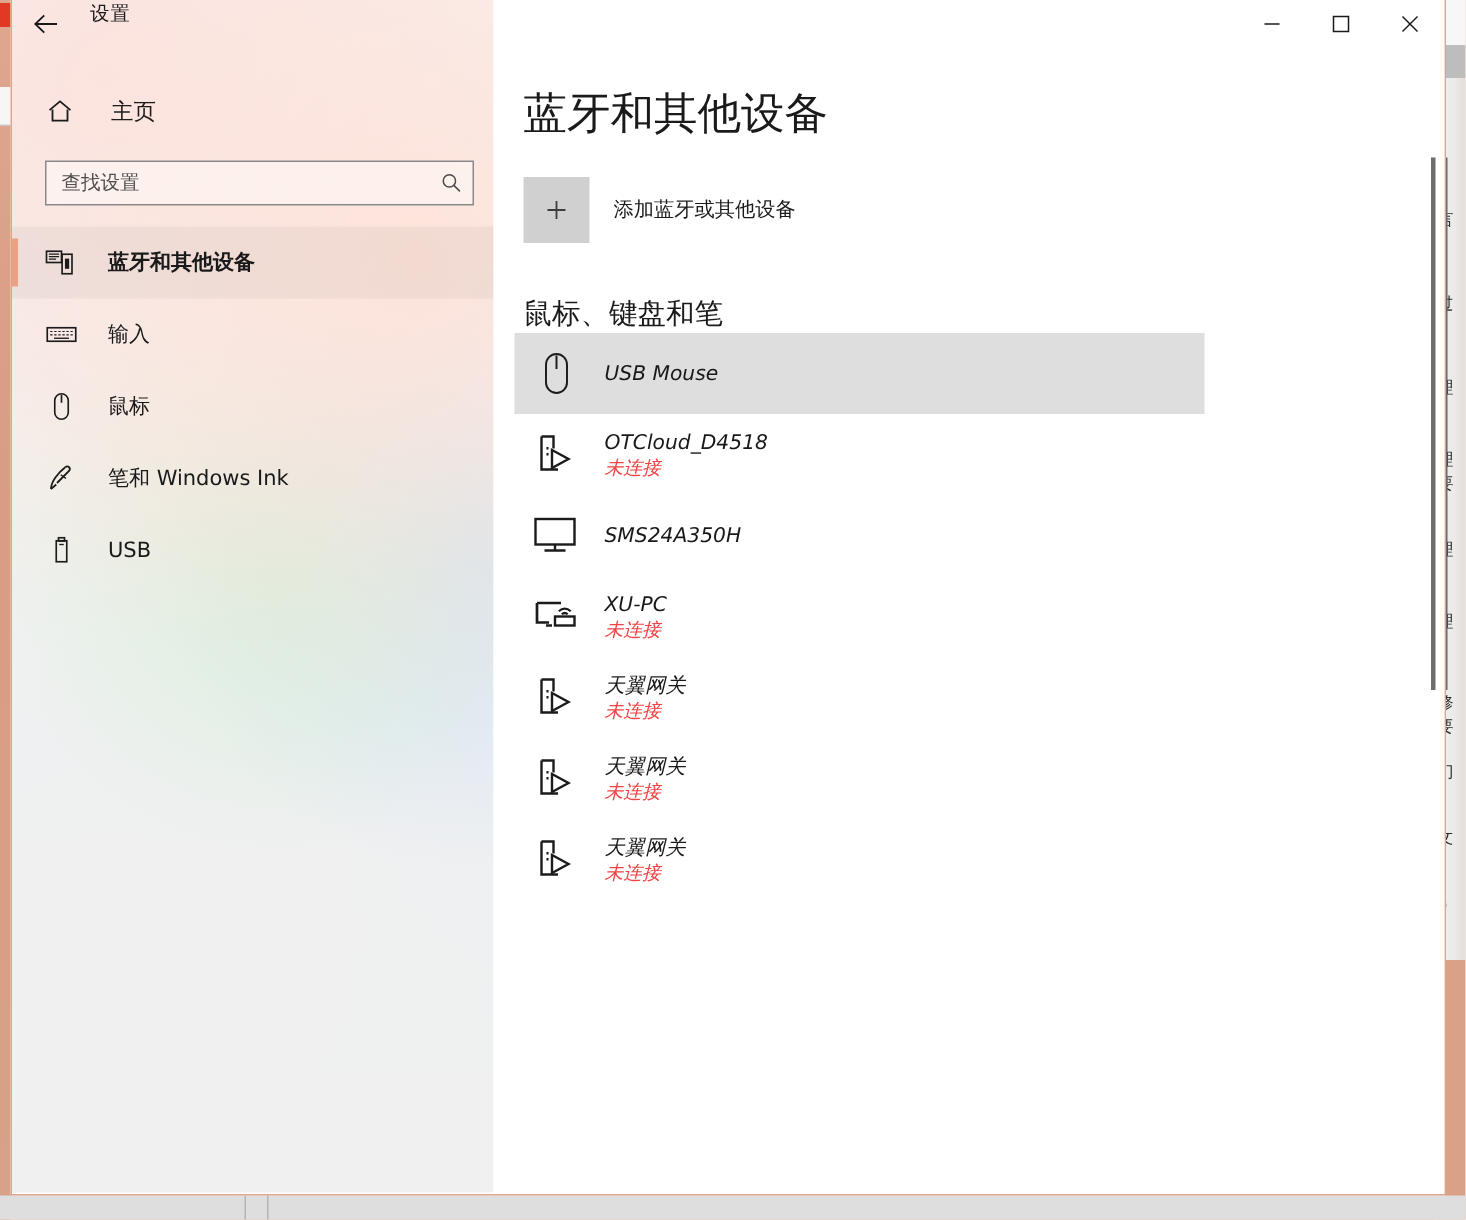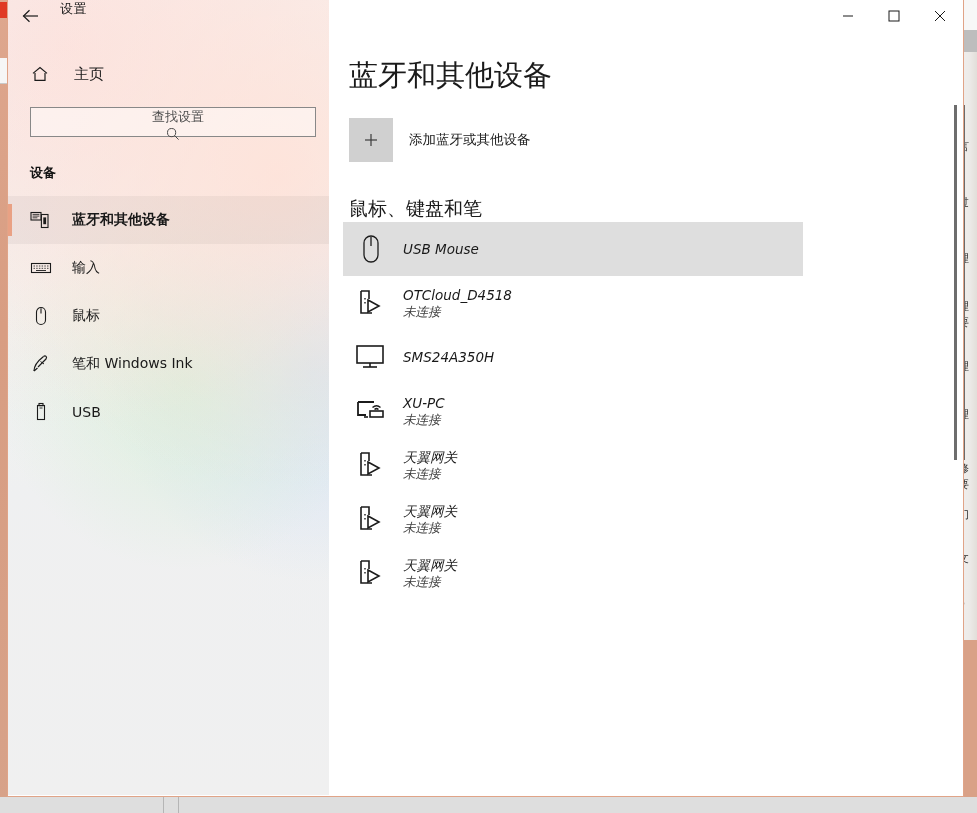--- a/index.html
+++ b/index.html
@@ -128,21 +128,21 @@
   #home-row .nav-ico { width: 30px; display:flex; align-items:center; }
   #home-label { font-size: 15px; color: #1b1b1b; margin-left: 14px;
                 font-family: "DejaVu Sans", sans-serif; }
 
   #search-box {
     position: relative;
     margin: 13px 0 0 22px;
     width: 286px; height: 30px;
     border: 1px solid #888888;
     background: rgba(255,255,255,.45);
-    display: flex; align-items: center; flex-direction: column;
+    display: flex; align-items: center;
   }
   #search-input-text {
     flex: 1;
     font-size: 13px; color: #4e4e4e;
     padding-left: 10px;
     font-family: "DejaVu Sans", sans-serif;
   }
   #search-icon { width: 28px; display: flex; align-items: center; justify-content: center; }
 
   #sidebar-section-title {
@@ -213,21 +213,21 @@
     width: 44px; height: 40px;
     display: flex; align-items: center; justify-content: center;
     flex: none;
   }
   .device-text { margin-left: 10px; }
   .device-name {
     font-size: 13.5px; color: #191919; line-height: 17px;
     font-family: "DejaVu Sans", sans-serif;
   }
   .device-status {
-    font-size: 12.5px; color: #404040; line-height: 16px;
+    font-size: 12.5px; color: #ef4444; line-height: 16px;
     font-family: "DejaVu Sans", sans-serif;
   }
 
   
   #content-scrollbar {
     position: absolute; right: 0px; top: 0; width: 14px; height: 763px;
     background: transparent;
   }
   #content-scrollbar-thumb {
     position: absolute; left: 5px; top: 73px;
@@ -297,21 +297,20 @@
     <div id="search-box">
       <span id="search-input-text">查找设置</span>
       <span id="search-icon">
         <svg width="16" height="16" viewBox="0 0 16 16">
           <circle cx="6.6" cy="6.6" r="4.1" fill="none" stroke="#4a4a4a" stroke-width="1"></circle>
           <line x1="9.6" y1="9.6" x2="13.6" y2="13.6" stroke="#4a4a4a" stroke-width="1"></line>
         </svg>
       </span>
     </div>
 
-    <div id="sidebar-section-title">设备</div>
 
     <div id="nav-list">
 
       <div class="nav-item selected">
         <span class="nav-accent"></span>
         <span class="nav-ico">
           <svg width="22" height="20" viewBox="0 0 22 20">
             <rect x="1" y="2.5" width="10" height="7.5" fill="none" stroke="#1b1b1b" stroke-width="1.1"></rect>
             <line x1="2.6" y1="4.4" x2="9.4" y2="4.4" stroke="#1b1b1b" stroke-width=".8"></line>
             <line x1="2.6" y1="6.1" x2="9.4" y2="6.1" stroke="#1b1b1b" stroke-width=".8"></line>

